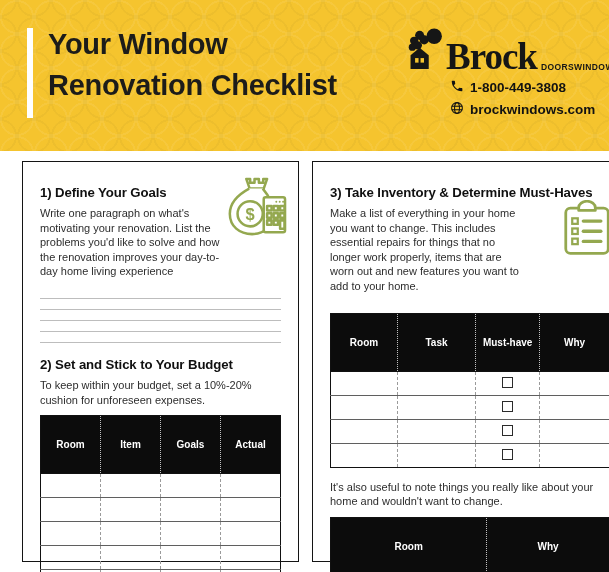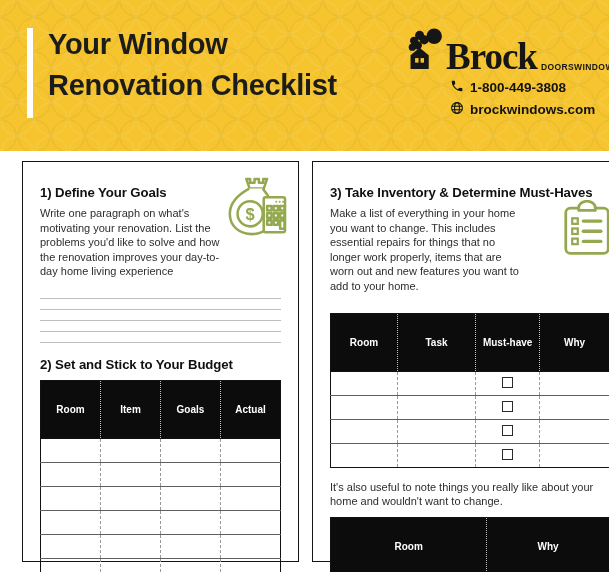--- a/index.html
+++ b/index.html
@@ -156,20 +156,21 @@
 
     <div class="wlines">
         <div class="wline"></div>
         <div class="wline"></div>
         <div class="wline"></div>
         <div class="wline"></div>
         <div class="wline"></div>
       </div>
 
     <h2 class="sec-heading mt14">2) Set and Stick to Your Budget</h2>
+    <p class="sec-body mt6">To keep within your budget, set a 10%-20% cushion for unforeseen expenses.</p>
 
     <table class="sheet-table mt8">
       <thead>
         <tr>
           <th>Room</th>
           <th>Item</th>
           <th>Goals</th>
           <th>Actual</th>
         </tr>
       </thead>

